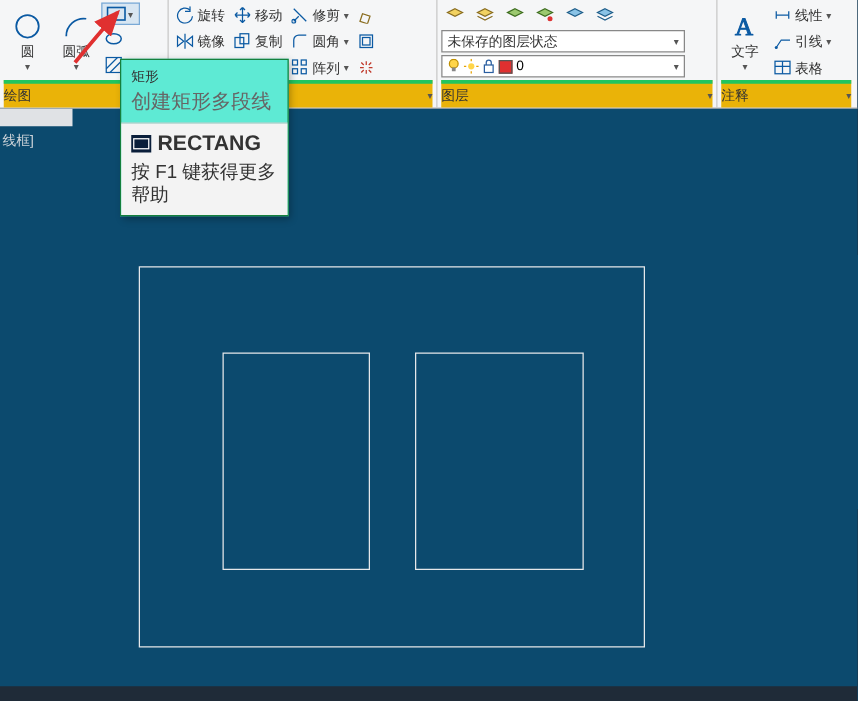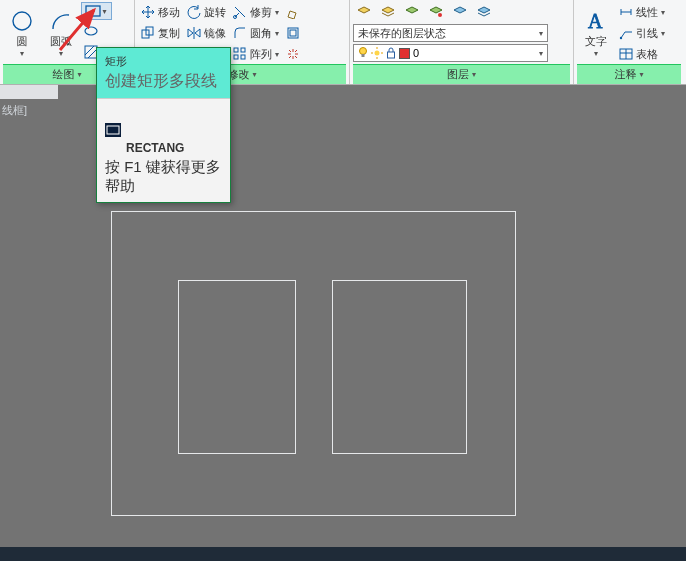--- a/index.html
+++ b/index.html
@@ -1,43 +1,43 @@
 <!DOCTYPE html>
 <html><head>
   <meta charset="utf-8">
   <style>
     * { box-sizing: border-box; margin: 0; padding: 0; }
     body { font-family: "Microsoft YaHei", sans-serif; font-size: 11px; background: #1f2b38; width: 686px; height: 561px; overflow: hidden; }
     .ribbon { background: #f5f6f7; border-bottom: 1px solid #b0b0b0; display: flex; }
     .ribbon-group { border-right: 1px solid #c8c8c8; padding: 2px 3px 0; display: flex; flex-direction: column; }
     .group-body { display: flex; gap: 1px; flex: 1; }
-    .group-label { text-align: center; font-size: 11px; color: #333; padding: 2px 0; background: #86efac; border-top: 1px solid #22c55e; display: flex; align-items: center; justify-content: center; gap: 3px; }
+    .group-label { text-align: center; font-size: 11px; color: #333; padding: 2px 0; background: #eab308; border-top: 3px solid #22c55e; display: flex; align-items: center; justify-content: space-between; gap: 3px; }
     .big-btn { width: 38px; display: flex; flex-direction: column; align-items: center; justify-content: center; padding: 3px 0; cursor: pointer; }
     .big-btn .icon { width: 24px; height: 24px; display: flex; align-items: center; justify-content: center; margin-bottom: 1px; }
     .big-btn .lbl { font-size: 11px; color: #333; }
     .small-col { display: flex; flex-direction: column; gap: 1px; }
     .small-row { display: flex; align-items: center; gap: 3px; padding: 1px 3px; height: 20px; cursor: pointer; white-space: nowrap; }
     .small-row .icon { width: 14px; height: 14px; display: flex; align-items: center; justify-content: center; }
     .small-row .lbl { font-size: 11px; color: #333; }
     .caret { font-size: 8px; color: #555; }
     .rect-active { border: 1px solid #7aa9d6; background: #d8e6f2; padding: 1px 3px; display: flex; align-items: center; }
     .layer-combo { background: #fff; border: 1px solid #888; width: 195px; height: 18px; display: flex; align-items: center; padding: 0 4px; font-size: 11px; color: #333; justify-content: space-between; }
     .layer-icons { display: flex; align-items: center; gap: 3px; background: #fff; border: 1px solid #888; width: 195px; height: 18px; padding: 0 4px; font-size: 11px; }
     .red-arrow { position: absolute; left: 50px; top: 0; width: 60px; height: 55px; pointer-events: none; z-index: 20; }
     .tooltip { position: absolute; left: 96px; top: 47px; width: 135px; background: #5eead4; border: 1px solid #15803d; box-shadow: 2px 2px 6px rgba(0,0,0,0.3); z-index: 15; }
     .tooltip-top { padding: 6px 8px; }
     .tt-title { font-size: 11px; font-weight: normal; color: #333; margin-bottom: 2px; }
     .tt-desc { font-size: 16px; color: #666; }
     .tooltip-sep { border-top: 1px solid #ccc; }
     .tooltip-bot { padding: 6px 8px; background: #f3f3f3; display: flex; flex-direction: column; gap: 3px; }
     .tt-cmd { display: flex; align-items: center; gap: 5px; }
     .tt-cmd-icon { width: 16px; height: 14px; background: #0a1e3a; display: flex; align-items: center; justify-content: center; }
-    .tt-cmd-txt { font-size: 12px; font-weight: bold; color: #333; margin-top: 36px; }
+    .tt-cmd-txt { font-size: 17px; font-weight: bold; color: #333; }
     .tt-help { font-size: 15px; color: #333; }
-    .canvas { position: relative; height: 462px; background: #737373; }
+    .canvas { position: relative; height: 462px; background: #0c4a6e; }
     .status-bar { position: absolute; left: 0; top: 0; height: 14px; background: #e0e2e5; width: 58px; padding-left: 4px; font-size: 11px; color: #333; }
     .wire-label { position: absolute; left: 2px; top: 18px; color: #d0d5da; font-size: 11px; }
     .shape { position: absolute; border: 1px solid #e6e8ea; }
     .dd-caret { width: 7px; font-size: 8px; color: #555; text-align: center; }
     svg { display: block; }
     .anno-text { fill: #0b5aa3; stroke: #0b5aa3; stroke-width: 0.8; }
   </style>
 </head>
 <body>
 
@@ -95,48 +95,20 @@
         <span class="caret">▾</span>
       </div>
   </div>
 
   <div class="ribbon-group" style="width:215px">
     <div class="group-body">
       <div class="small-col">
         <div class="small-row">
             <span class="icon">
               <svg width="14" height="14">
-                <path d="M7 1v12M1 7h12M7 1l-2 2M7 1l2 2M7 13l-2-2M7 13l2-2M1 7l2-2M1 7l2 2M13 7l-2-2M13 7l-2 2" stroke="#0b5aa3" fill="none"></path>
-              </svg>
-            </span>
-            <span class="lbl">移动</span>
-          </div>
-        <div class="small-row">
-            <span class="icon">
-              <svg width="14" height="14">
-                <rect x="1" y="4" width="7" height="8" fill="none" stroke="#0b5aa3"></rect>
-                <rect x="5" y="1" width="7" height="8" fill="none" stroke="#0b5aa3"></rect>
-              </svg>
-            </span>
-            <span class="lbl">复制</span>
-          </div>
-        <div class="small-row">
-            <span class="icon">
-              <svg width="14" height="14">
-                <rect x="1" y="4" width="12" height="6" fill="none" stroke="#0b5aa3"></rect>
-                <path d="M10 1l3 3-3 3" fill="none" stroke="#0b5aa3"></path>
-              </svg>
-            </span>
-            <span class="lbl">拉伸</span>
-          </div>
-      </div>
-      <div class="small-col">
-        <div class="small-row">
-            <span class="icon">
-              <svg width="14" height="14">
                 <path d="M11 3A6 6 0 1 0 13 8" fill="none" stroke="#0b5aa3"></path>
                 <path d="M11 0v4h-4" fill="none" stroke="#0b5aa3"></path>
               </svg>
             </span>
             <span class="lbl">旋转</span>
           </div>
         <div class="small-row">
             <span class="icon">
               <svg width="14" height="14">
                 <path d="M7 1v12" stroke="#0b5aa3"></path>
@@ -147,20 +119,48 @@
             <span class="lbl">镜像</span>
           </div>
         <div class="small-row">
             <span class="icon">
               <svg width="14" height="14">
                 <rect x="1" y="6" width="6" height="6" fill="none" stroke="#0b5aa3"></rect>
                 <rect x="5" y="2" width="8" height="8" fill="none" stroke="#0b5aa3" stroke-dasharray="1.5"></rect>
               </svg>
             </span>
             <span class="lbl">缩放</span>
+          </div>
+      </div>
+      <div class="small-col">
+        <div class="small-row">
+            <span class="icon">
+              <svg width="14" height="14">
+                <path d="M7 1v12M1 7h12M7 1l-2 2M7 1l2 2M7 13l-2-2M7 13l2-2M1 7l2-2M1 7l2 2M13 7l-2-2M13 7l-2 2" stroke="#0b5aa3" fill="none"></path>
+              </svg>
+            </span>
+            <span class="lbl">移动</span>
+          </div>
+        <div class="small-row">
+            <span class="icon">
+              <svg width="14" height="14">
+                <rect x="1" y="4" width="7" height="8" fill="none" stroke="#0b5aa3"></rect>
+                <rect x="5" y="1" width="7" height="8" fill="none" stroke="#0b5aa3"></rect>
+              </svg>
+            </span>
+            <span class="lbl">复制</span>
+          </div>
+        <div class="small-row">
+            <span class="icon">
+              <svg width="14" height="14">
+                <rect x="1" y="4" width="12" height="6" fill="none" stroke="#0b5aa3"></rect>
+                <path d="M10 1l3 3-3 3" fill="none" stroke="#0b5aa3"></path>
+              </svg>
+            </span>
+            <span class="lbl">拉伸</span>
           </div>
       </div>
       <div class="small-col">
         <div class="small-row">
             <span class="icon">
               <svg width="14" height="14">
                 <path d="M2 2l10 10M2 12l4-4" stroke="#0b5aa3" fill="none"></path>
                 <circle cx="2" cy="12" r="1.5" fill="none" stroke="#0b5aa3"></circle>
               </svg>
             </span>

